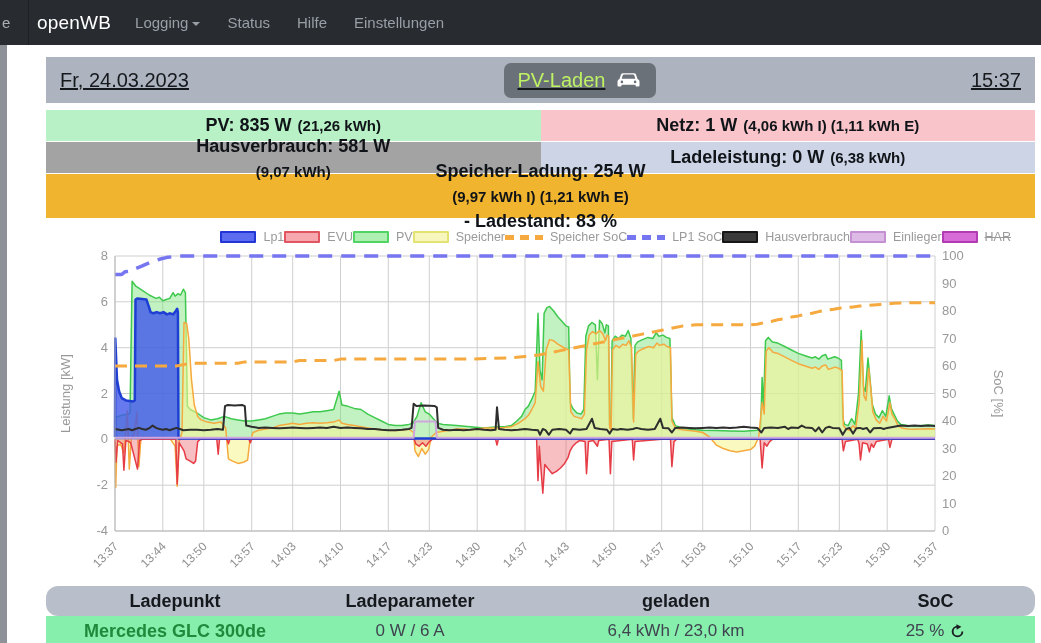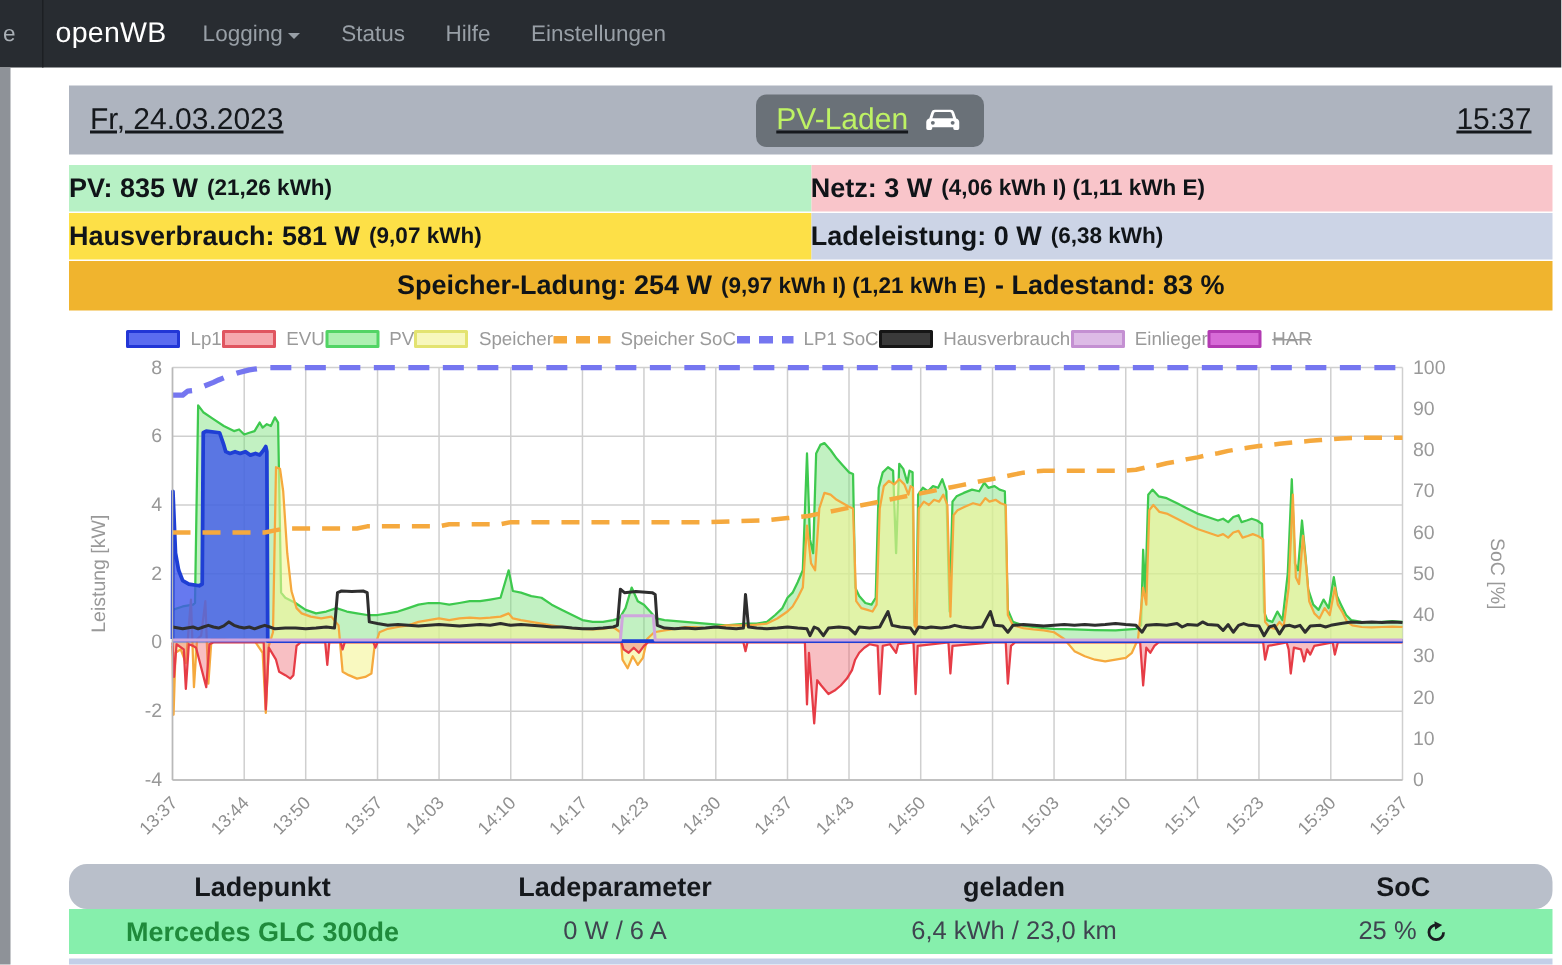--- a/index.html
+++ b/index.html
@@ -17,29 +17,29 @@
   .left-strip{position:absolute;left:0;top:45px;width:7px;height:598px;background:#8e9298;}
   
   .container{margin-left:46px;width:989px;}
   
   .datebar{margin-top:12px;height:46px;background:#aeb4bf;display:flex;align-items:center;
     justify-content:space-between;padding:0 14px;box-sizing:border-box;color:#15181c;font-size:20px;text-decoration:underline;}
   .mode-btn{background:#6a7178;color:#bef264;border:none;border-radius:7px;padding:6px 14px;
     font-size:20px;font-family:inherit;display:flex;align-items:center;gap:10px;cursor:pointer;}
   
   .status-grid{margin-top:7px;display:grid;grid-template-columns:1fr 1fr;row-gap:1px;}
-  .scell{height:31px;display:flex;align-items:center;gap:6px;
+  .scell{height:31px;display:flex;align-items:center;justify-content:center;gap:6px;
     font-weight:bold;color:#101418;}
   .smain{font-size:18px;}
   .sdetail{font-size:15px;}
-  .speicher-row{margin-top:1px;height:33px;display:flex;align-items:center;justify-content:center;
-    gap:6px;font-weight:bold;color:#101418;}
+  .speicher-row{margin-top:1px;height:44px;display:flex;align-items:center;justify-content:center;
+    gap:6px;font-weight:bold;color:#101418;flex-direction:column;}
   
   .chart-wrap{margin-top:6px;}
-  .legend{display:flex;justify-content:flex-start;align-items:center;height:26px;padding:0 24px 0 38px;}
+  .legend{display:flex;justify-content:flex-end;align-items:center;height:26px;padding:0 24px 0 38px;}
   .legend-item{display:flex;align-items:center;gap:7px;font-size:12.5px;color:#9a9a9a;cursor:pointer;}
   .sw-box{width:36px;height:12px;border-style:solid;border-width:2px;box-sizing:border-box;border-radius:1px;}
   .sw-dash{width:38px;height:5px;}
   .strike{text-decoration:line-through;}
   
   .table{margin-top:6px;}
   .trow{display:grid;grid-template-columns:258px 212px 320px 199px;height:30px;align-items:center;}
   .thead{background:#b9bfca;font-weight:bold;font-size:18px;color:#15181c;border-radius:12px;}
   .tdata{background:#86efac;font-size:17px;color:#3f4450;}
   .tc{text-align:center;}
@@ -81,24 +81,24 @@
     </button>
     <span>15:37</span>
   </div>
 
   <div class="status-grid">
     <div class="scell" style="background: rgb(183, 241, 197);">
       <span class="smain">PV: 835 W</span>
       <span class="sdetail">(21,26 kWh)</span>
     </div>
     <div class="scell" style="background: rgb(249, 197, 202);">
-      <span class="smain">Netz: 3 W</span>
+      <span class="smain">Netz: 1 W</span>
       <span class="sdetail">(4,06 kWh I) (1,11 kWh E)</span>
     </div>
-    <div class="scell" style="background: #fde047;">
+    <div class="scell" style="background: #a3a3a3; flex-direction: column;">
       <span class="smain">Hausverbrauch: 581 W</span>
       <span class="sdetail">(9,07 kWh)</span>
     </div>
     <div class="scell" style="background: rgb(204, 212, 230);">
       <span class="smain">Ladeleistung: 0 W</span>
       <span class="sdetail">(6,38 kWh)</span>
     </div>
   </div>
   <div class="speicher-row" style="background: rgb(240, 180, 46);">
     <span class="smain">Speicher-Ladung: 254 W</span>

